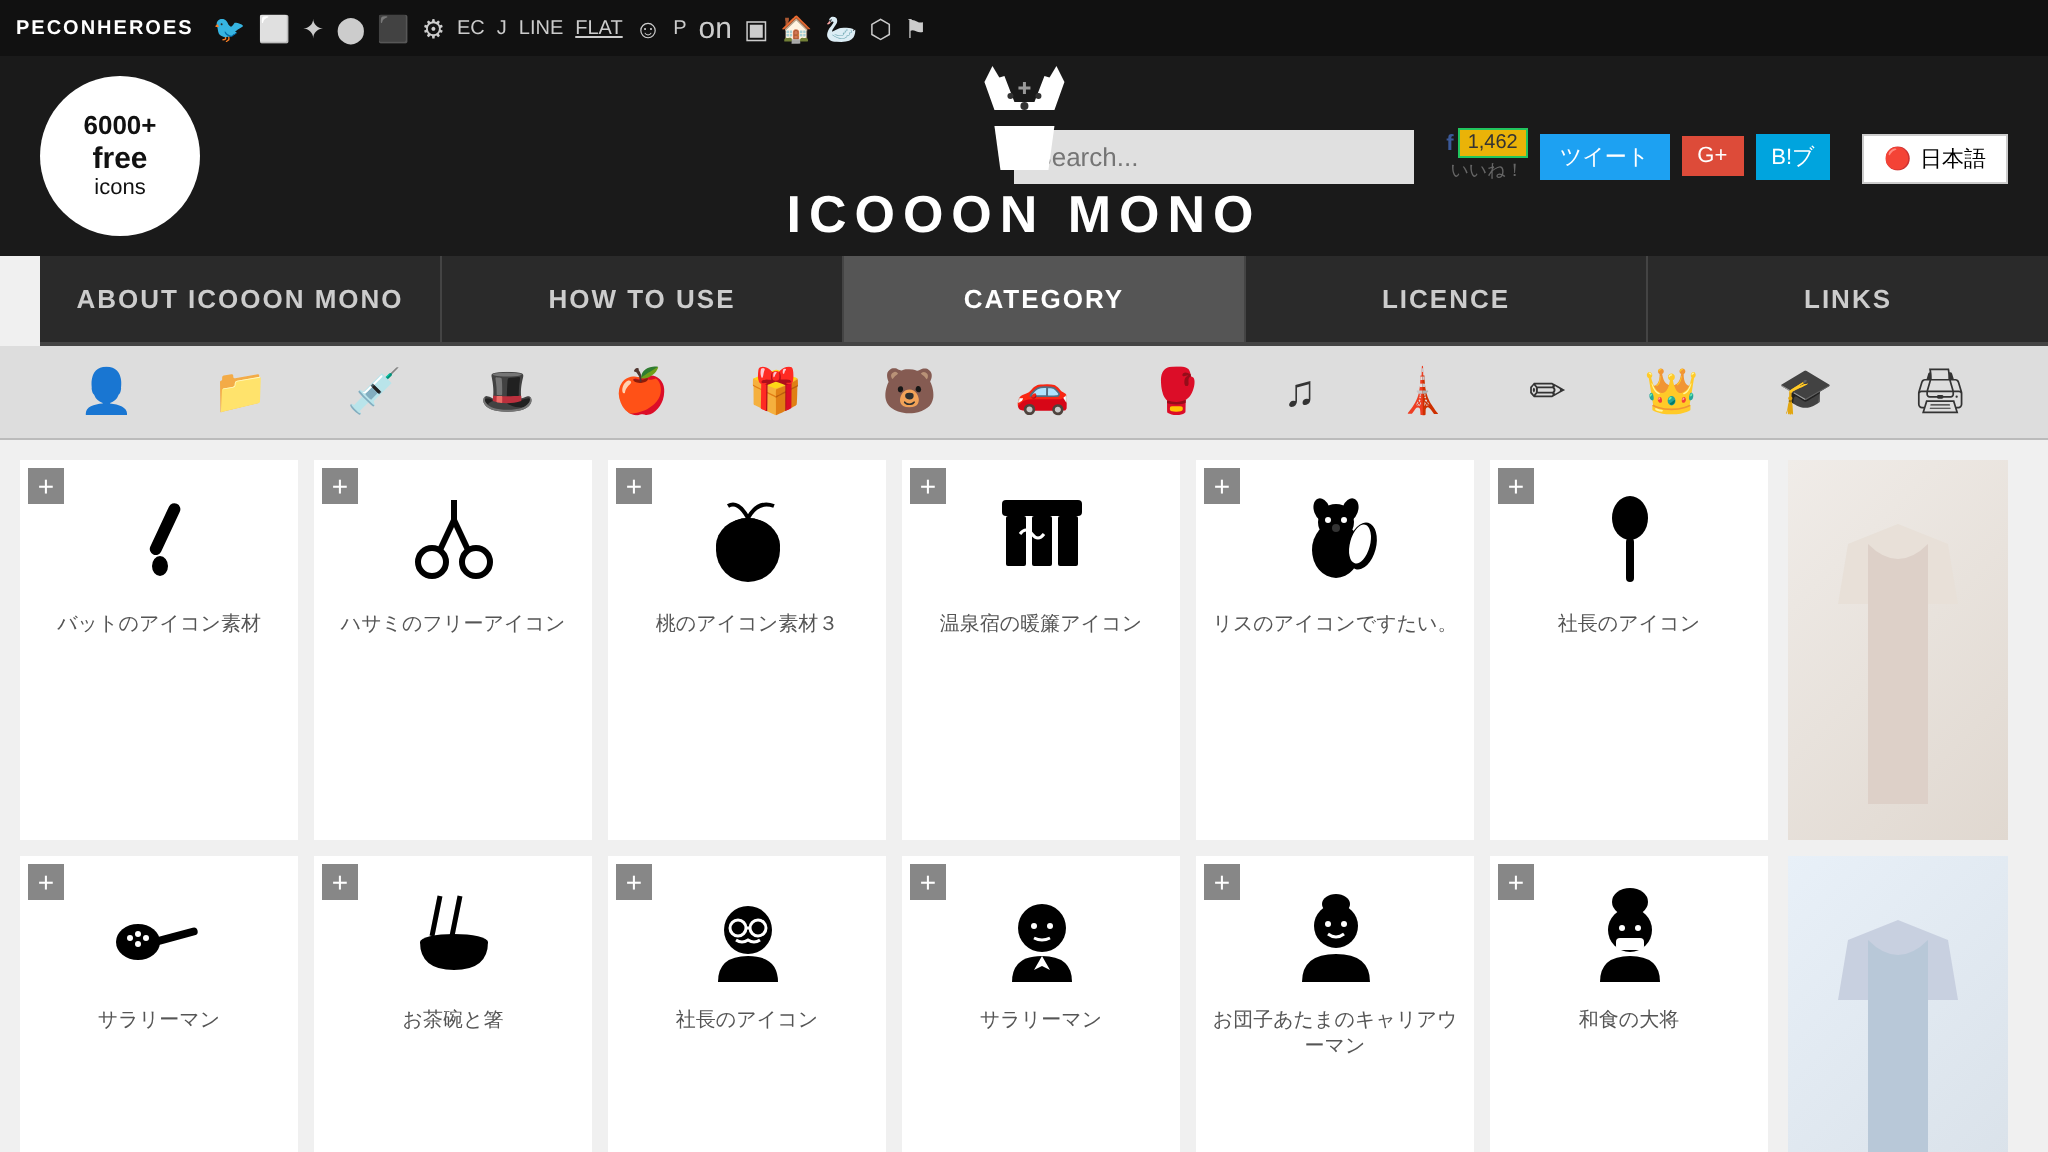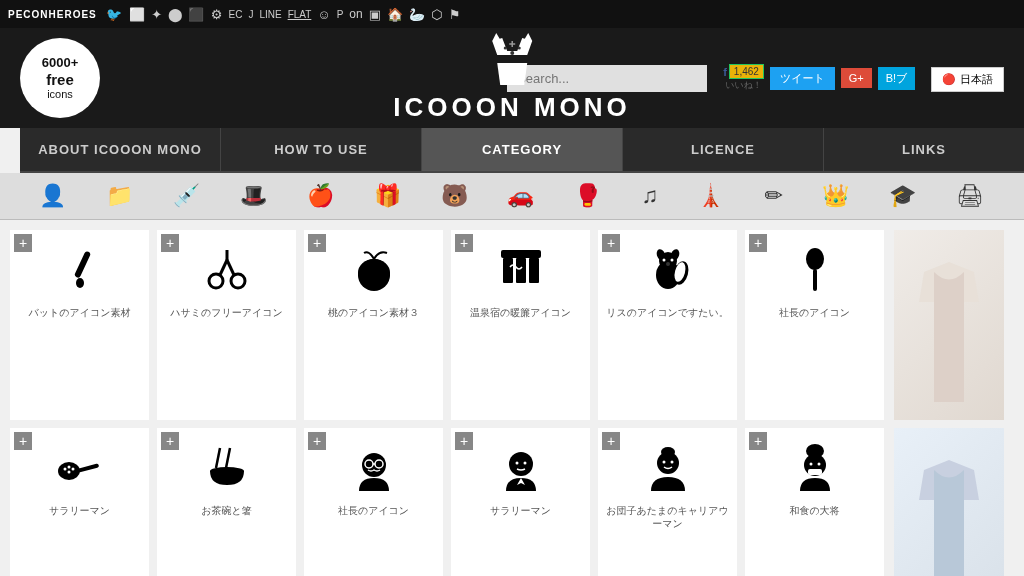--- a/index.html
+++ b/index.html
@@ -273,21 +273,21 @@
     <span class="top-icon">✦</span>
     <span class="top-icon">⬤</span>
     <span class="top-icon">⬛</span>
     <span class="top-icon">⚙</span>
     <span class="top-icon" style="font-size:10px;">EC</span>
     <span class="top-icon" style="font-size:10px;">J</span>
     <span class="top-icon" style="font-size:10px;">LINE</span>
     <span class="top-icon" style="font-size:10px;text-decoration:underline;">FLAT</span>
     <span class="top-icon">☺</span>
     <span class="top-icon" style="font-size:10px;">P</span>
-    <span class="top-icon" style="font-size:12px;">on</span>
+    <span class="top-icon" style="font-size:15px;">on</span>
     <span class="top-icon">▣</span>
     <span class="top-icon">🏠</span>
     <span class="top-icon">🦢</span>
     <span class="top-icon">⬡</span>
     <span class="top-icon">⚑</span>
   </div>
 </div>
 
 <div id="header">
   <div class="logo-circle">

